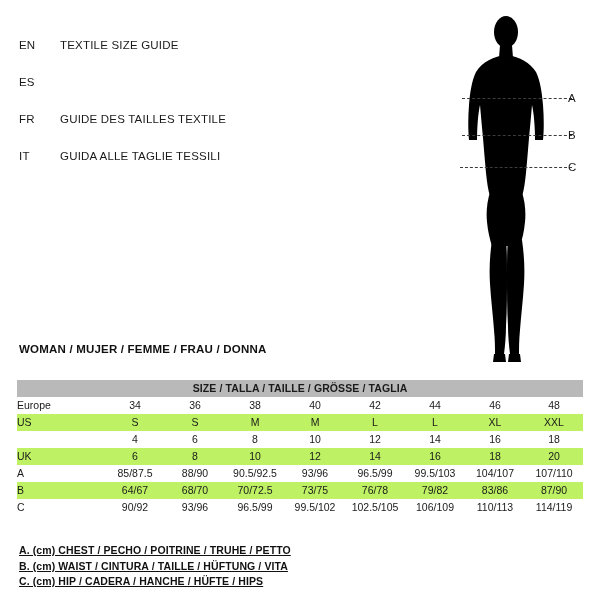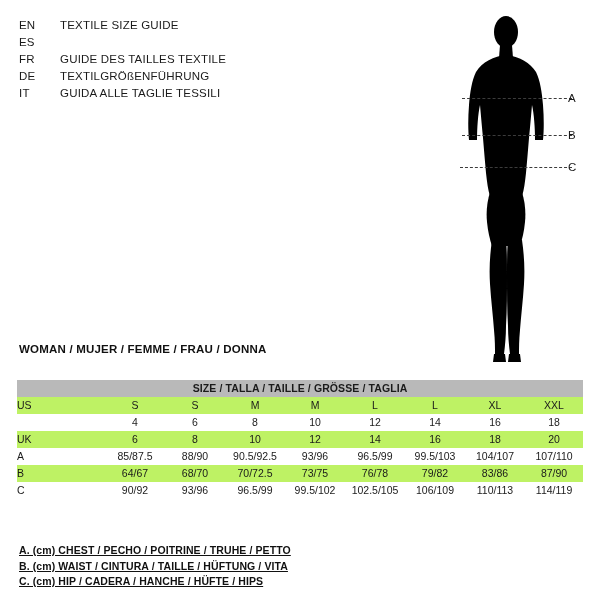--- a/index.html
+++ b/index.html
@@ -26,20 +26,21 @@
     position: absolute;
     left: 19px;
     top: 17px;
     width: 300px;
   }
   .lang-row {
     display: flex;
     align-items: baseline;
     height: 17px;
     line-height: 17px;
+    margin-top: 20px;
   }
   .lang-code {
     width: 41px;
     font-size: 11.5px;
     letter-spacing: 0.2px;
     color: #1a1a1a;
   }
   .lang-text {
     font-size: 11.5px;
     letter-spacing: 0.2px;
@@ -143,24 +144,20 @@
     <div class="lang-row">
       <span class="lang-code">EN</span>
       <span class="lang-text">TEXTILE SIZE GUIDE</span>
     </div>
     <div class="lang-row">
       <span class="lang-code">ES</span>
     </div>
     <div class="lang-row">
       <span class="lang-code">FR</span>
       <span class="lang-text">GUIDE DES TAILLES TEXTILE</span>
-    </div>
-    <div class="lang-row">
-      <span class="lang-code">DE</span>
-      <span class="lang-text">TEXTILGRÖßENFÜHRUNG</span>
     </div>
     <div class="lang-row">
       <span class="lang-code">IT</span>
       <span class="lang-text">GUIDA ALLE TAGLIE TESSILI</span>
     </div>
   </div>
 
   <div class="figure-wrap">
     <svg class="figure-svg" width="160" height="360" viewBox="0 0 160 360" xmlns="http://www.w3.org/2000/svg">
       <g fill="#000000">
@@ -240,20 +237,31 @@
         <col style="width:60px">
         <col style="width:60px">
         <col style="width:60px">
         <col style="width:58px">
       </colgroup>
       <tbody>
         <tr class="row-head">
           <td colspan="9">SIZE / TALLA / TAILLE / GRÖSSE / TAGLIA</td>
         </tr>
 
+        <tr class="row-light">
+          <td class="cell-label">Europe</td>
+          <td class="cell-val">34</td>
+          <td class="cell-val">36</td>
+          <td class="cell-val">38</td>
+          <td class="cell-val">40</td>
+          <td class="cell-val">42</td>
+          <td class="cell-val">44</td>
+          <td class="cell-val">46</td>
+          <td class="cell-val">48</td>
+        </tr>
 
         <tr class="row-grey">
           <td class="cell-label">US</td>
           <td class="cell-val">S</td>
           <td class="cell-val">S</td>
           <td class="cell-val">M</td>
           <td class="cell-val">M</td>
           <td class="cell-val">L</td>
           <td class="cell-val">L</td>
           <td class="cell-val">XL</td>

